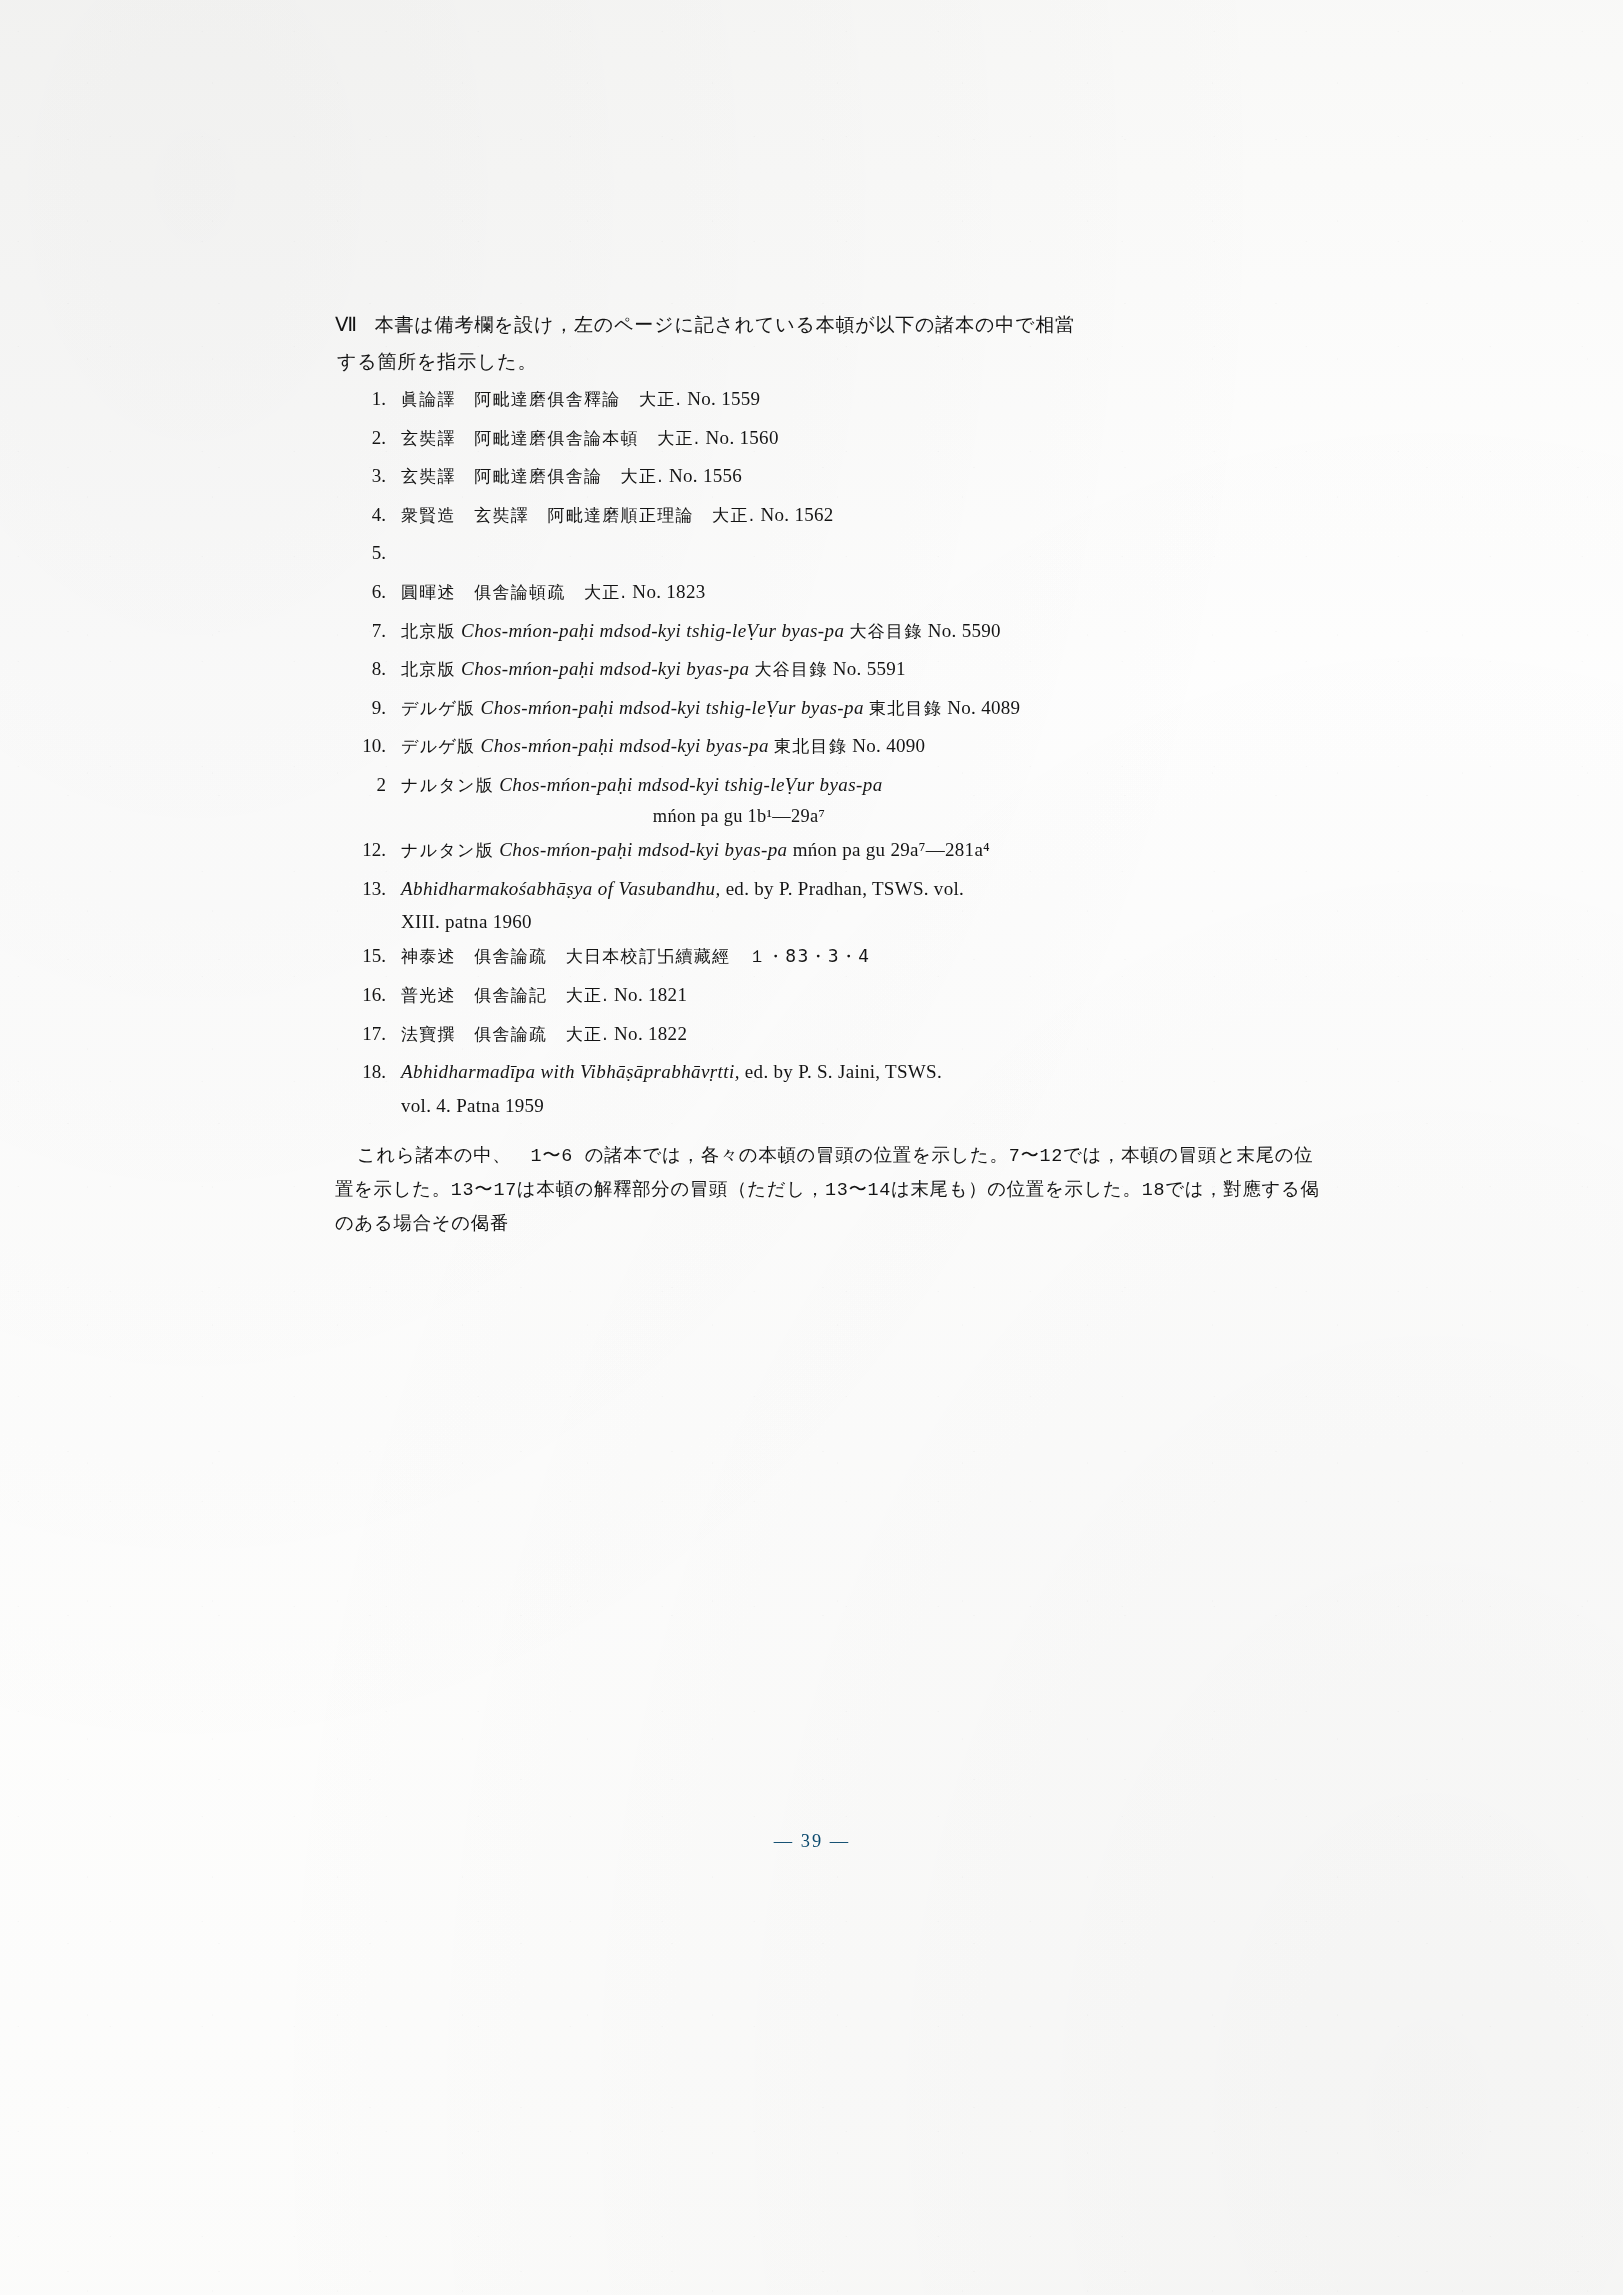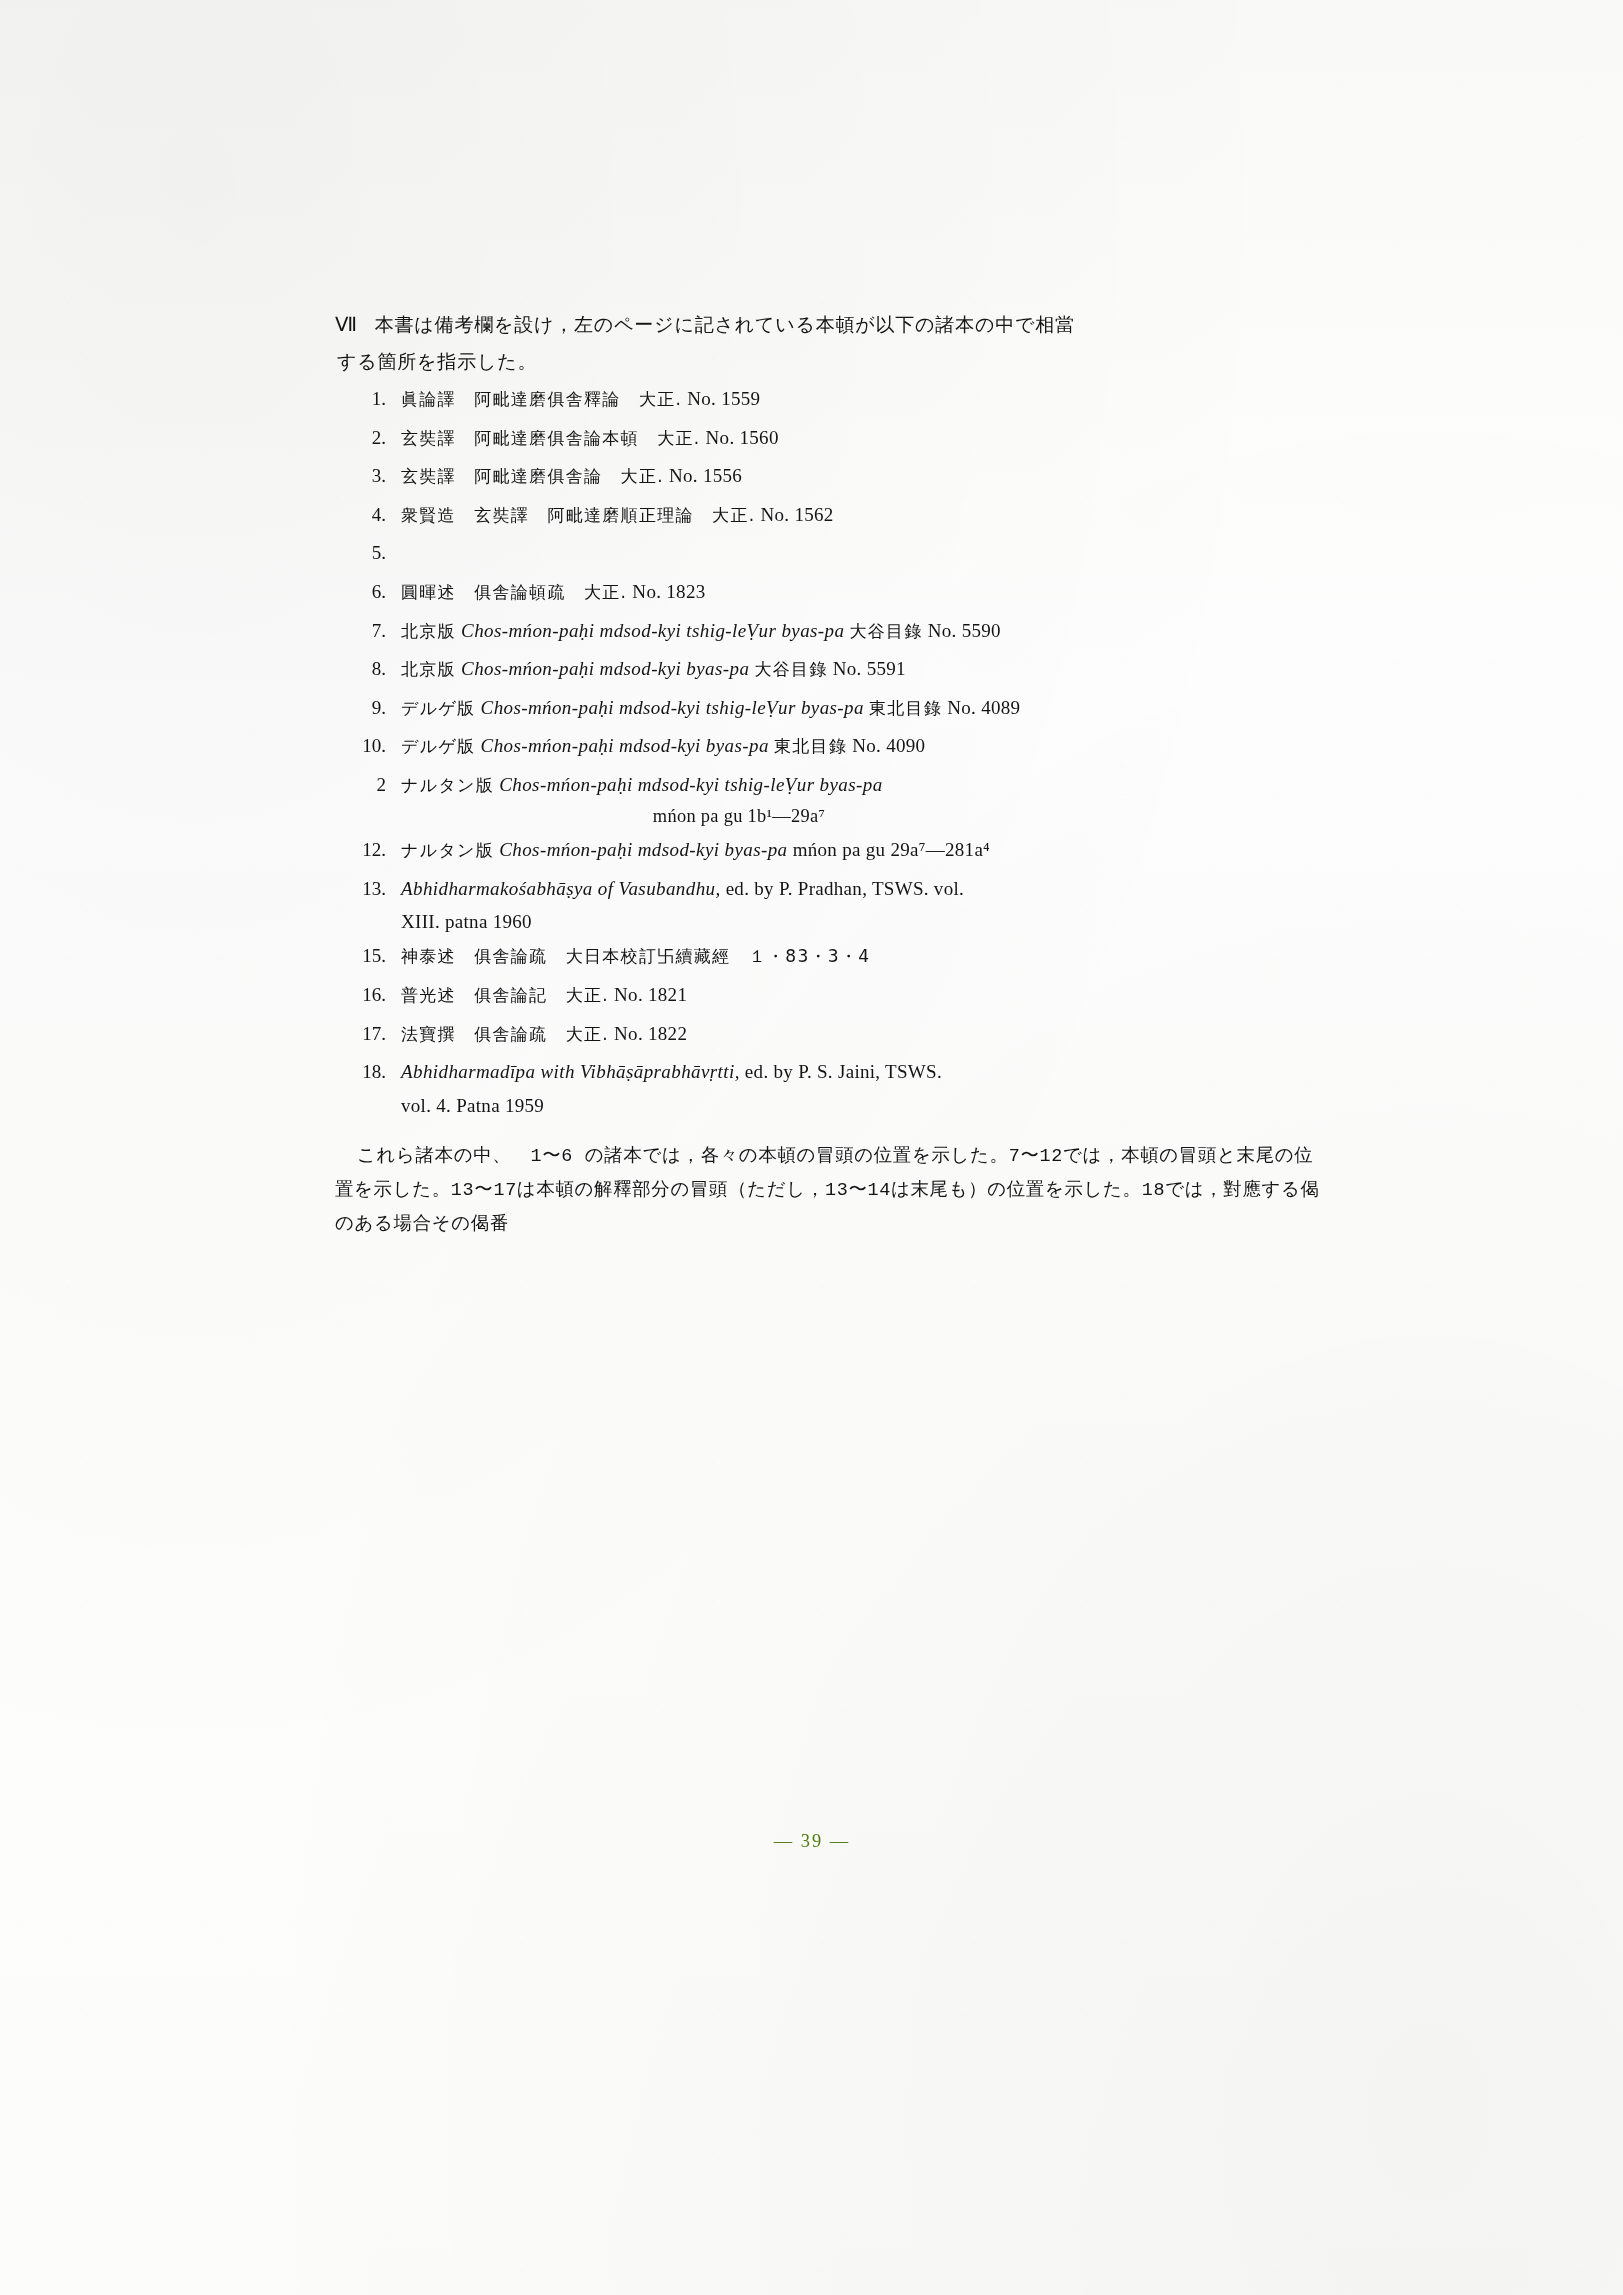--- a/index.html
+++ b/index.html
@@ -146,21 +146,21 @@
 
   .folio {
     position: absolute;
     left: 0;
     right: 0;
     top: 1831px;
     text-align: center;
     font-family: "Liberation Serif", serif;
     font-size: 18.4px;
     letter-spacing: 2px;
-    color: #4d7c0f;
+    color: #0c4a6e;
     z-index: 2;
   }
 </style>
 </head>
 <body>
 
 <div class="page">
   <div class="content">
 
     <div class="block-intro">

